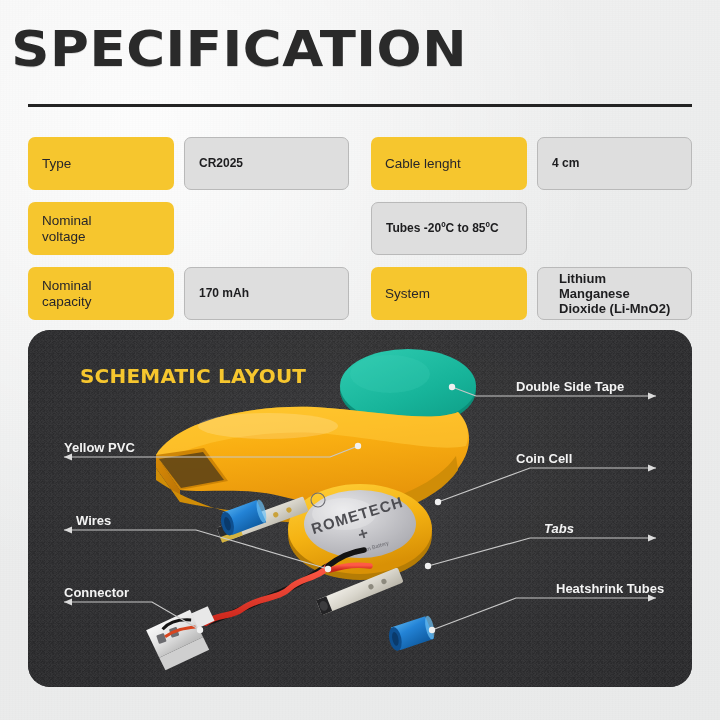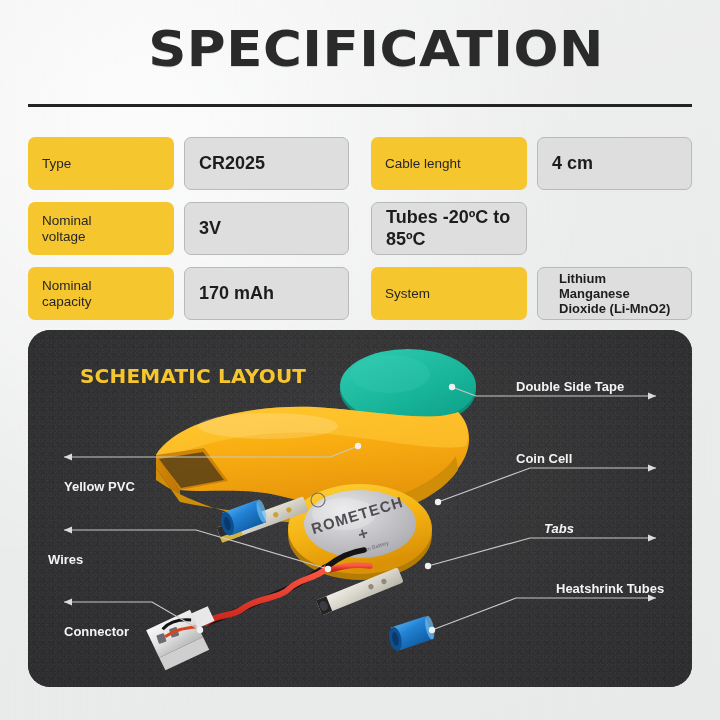--- a/index.html
+++ b/index.html
@@ -32,21 +32,20 @@
     background-image:
       repeating-linear-gradient(0deg, rgba(0,0,0,.018) 0 1px, rgba(255,255,255,.02) 1px 2px),
       repeating-linear-gradient(90deg, rgba(0,0,0,.015) 0 1px, rgba(255,255,255,.02) 1px 3px);
     pointer-events: none;
   }
 
   
   .header {
     position: absolute;
     left: 0; right: 0; top: 24px;
-    text-align: center;
     z-index: 3;
     padding-left: 32px;
   }
   .title {
     font-size: 50px;
     line-height: 1;
     font-weight: 800;
     letter-spacing: .5px;
     color: #2a2a2a;
     font-family: "DejaVu Sans", sans-serif;
@@ -93,21 +92,21 @@
   .cell-label {
     background: #F6C62E;
     color: #27262a;
     font-weight: 400;
   }
   .cell-value {
     background: #dedede;
     border: 1px solid #b9b9b9;
     color: #1d1d1f;
     font-weight: 700;
-    font-size: 18px;
+    font-size: 12px;
   }
   .cell-value.small { font-size: 13px; padding-left: 21px; }
 
   
   .panel {
     position: absolute;
     left: 28px; top: 330px;
     width: 664px; height: 357px;
     border-radius: 22px;
     overflow: hidden;
@@ -150,21 +149,21 @@
 
   
   .callout {
     position: absolute;
     z-index: 7;
     color: #f3f3f3;
     font-size: 13px;
     font-weight: 700;
     white-space: nowrap;
   }
-  .callout.left  { text-align: left; margin-top: 39px; }
+  .callout.left  { text-align: left; }
   .callout.right { text-align: left; }
 
   
   .leader-svg, .art-svg {
     position: absolute;
     inset: 0;
     width: 100%; height: 100%;
   }
   .leader-svg { z-index: 5; }
   .art-svg    { z-index: 4; }
@@ -181,21 +180,20 @@
 
 <div class="spec">
 
   <div class="spec-col">
     <div class="spec-row">
       <div class="cell-label">Type</div>
       <div class="cell-value">CR2025</div>
     </div>
     <div class="spec-row">
       <div class="cell-label">Nominal<br>voltage</div>
-      <div class="cell-value">3V</div>
     </div>
     <div class="spec-row">
       <div class="cell-label">Nominal<br>capacity</div>
       <div class="cell-value">170 mAh</div>
     </div>
   </div>
 
   <div class="spec-col wide">
     <div class="spec-row">
       <div class="cell-label">Cable lenght</div>
@@ -382,21 +380,21 @@
       <circle cx="300" cy="239" r="3.2"></circle>
       <circle cx="172" cy="300" r="3.2"></circle>
     </g>
   </svg>
 
   <div class="panel-heading">
     <div class="ph-1">SCHEMATIC LAYOUT</div>
   </div>
 
   <div class="callout left" style="left:36px; top:110px;">Yellow PVC</div>
-  <div class="callout left" style="left:20px; top:183px;">Wires</div>
+  <div class="callout left" style="left:48px; top:183px;">Wires</div>
   <div class="callout left" style="left:36px; top:255px;">Connector</div>
 
   <div class="callout right" style="left:488px; top:49px;">Double Side Tape</div>
   <div class="callout right" style="left:488px; top:121px;">Coin Cell</div>
   <div class="callout right" style="left:516px; top:191px;font-style:italic;">Tabs</div>
   <div class="callout right" style="left:488px; top:251px;padding-left:40px;">Heatshrink Tubes</div>
 
 </div>
 
 </body></html>

